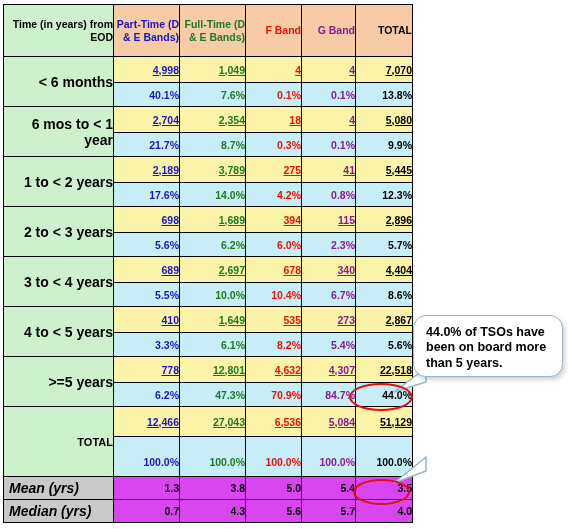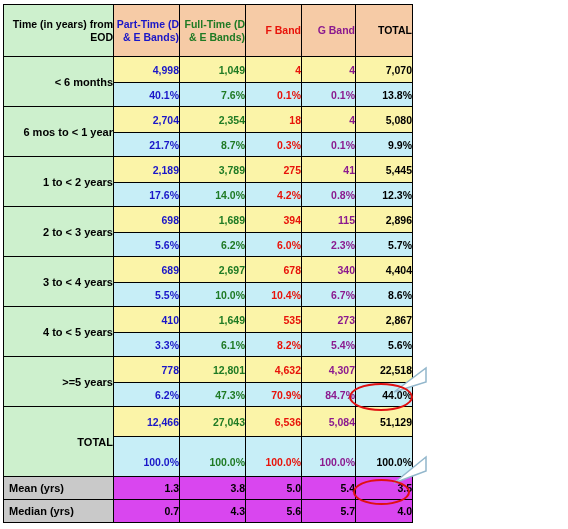--- a/index.html
+++ b/index.html
@@ -58,32 +58,32 @@
   th.hdr-ft     { color: #1f7a24; width: 66px; }
   th.hdr-f      { color: #e8130a; width: 56px; }
   th.hdr-g      { color: #8b1a8f; width: 54px; }
   th.hdr-total  { color: #000; width: 57px; }
 
   
   td.rowlabel {
     background: #cdf0cd;
     color: #000;
     text-align: center;
-    font-size: 11px;
+    font-size: 14px;
     font-weight: bold;
   }
   td.rowlabel.left {
     text-align: left;
     padding-left: 5px;
   }
 
-  td.cnt { background: #fbf4a8; height: 26px; padding-right: 6px; }
+  td.cnt { background: #fbf4a8; height: 26px; padding-right: 6px; text-decoration: underline; }
   td.pct { background: #c7eef7; height: 24px; padding-right: 6px; }
   td.grey { background: #d946ef; height: 23px; padding-right: 6px; color:#000; }
-  td.greylab { background: #c9c9c9; }
+  td.greylab { background: #c9c9c9; font-style: italic; }
 
   .c-pt    { color: #1a16c8; }
   .c-ft    { color: #1f7a24; }
   .c-f     { color: #e8130a; }
   .c-g     { color: #8b1a8f; }
   .c-tot   { color: #000000; }
 
   td.totlabel {
     background: #cdf0cd;
     text-align: center;
@@ -331,18 +331,19 @@
     <svg width="36" height="28" viewBox="0 0 36 28">
       <polygon points="2,26 34,2 34,16" fill="#ffffff" stroke="#93b7cc" stroke-width="1.5"></polygon>
     </svg>
   </div>
   <div class="tail" id="tail-2">
     <svg width="36" height="30" viewBox="0 0 36 30">
       <polygon points="2,28 34,2 34,16" fill="#ffffff" stroke="#93b7cc" stroke-width="1.5"></polygon>
     </svg>
   </div>
 
+  <div class="callout" id="callout-1">44.0% of TSOs have been on board more than 5 years.</div>
 
 
   <div class="ellipse" id="ellipse-44"></div>
   <div class="ellipse" id="ellipse-35"></div>
 
 </div>
 
 </body></html>

